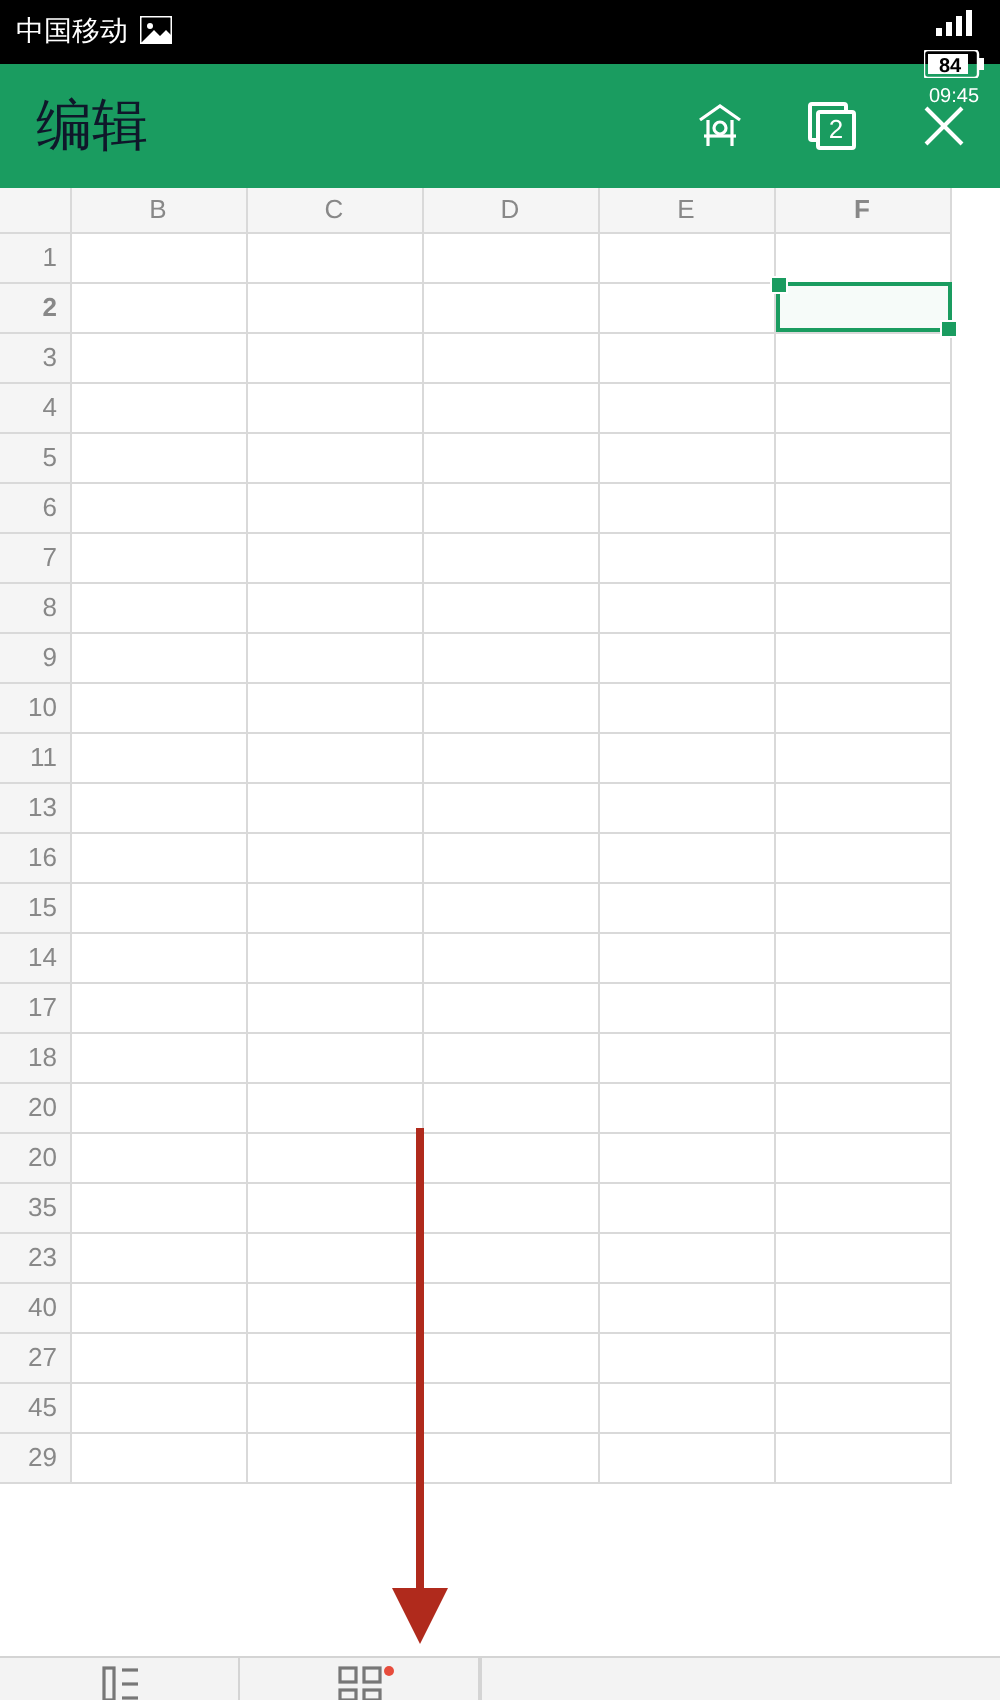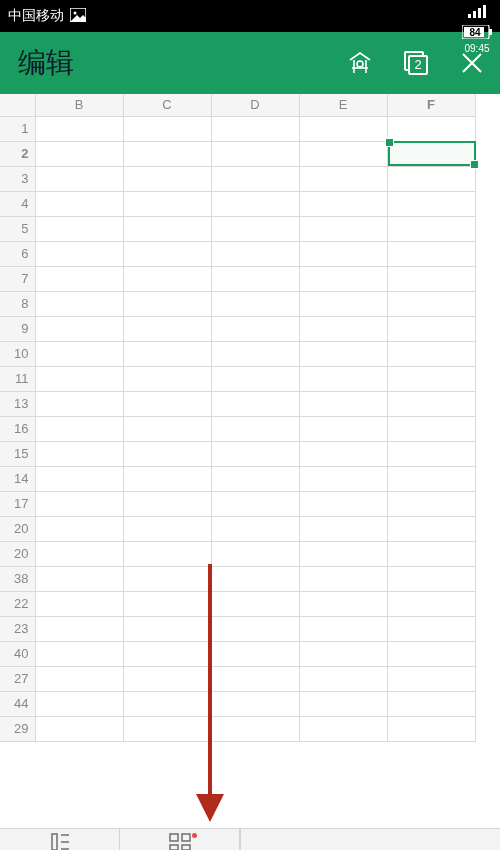--- a/index.html
+++ b/index.html
@@ -342,45 +342,45 @@
         </tr>
         <tr>
           <th class="row-head">17</th>
           <td class="cell"></td>
           <td class="cell"></td>
           <td class="cell"></td>
           <td class="cell"></td>
           <td class="cell"></td>
         </tr>
         <tr>
+          <th class="row-head">18</th>
+          <td class="cell"></td>
+          <td class="cell"></td>
+          <td class="cell"></td>
+          <td class="cell"></td>
+          <td class="cell"></td>
+        </tr>
+        <tr>
           <th class="row-head">20</th>
           <td class="cell"></td>
           <td class="cell"></td>
           <td class="cell"></td>
           <td class="cell"></td>
           <td class="cell"></td>
         </tr>
         <tr>
           <th class="row-head">20</th>
           <td class="cell"></td>
           <td class="cell"></td>
           <td class="cell"></td>
           <td class="cell"></td>
           <td class="cell"></td>
         </tr>
         <tr>
-          <th class="row-head">38</th>
-          <td class="cell"></td>
-          <td class="cell"></td>
-          <td class="cell"></td>
-          <td class="cell"></td>
-          <td class="cell"></td>
-        </tr>
-        <tr>
-          <th class="row-head">22</th>
+          <th class="row-head">35</th>
           <td class="cell"></td>
           <td class="cell"></td>
           <td class="cell"></td>
           <td class="cell"></td>
           <td class="cell"></td>
         </tr>
         <tr>
           <th class="row-head">23</th>
           <td class="cell"></td>
           <td class="cell"></td>
@@ -398,21 +398,21 @@
         </tr>
         <tr>
           <th class="row-head">27</th>
           <td class="cell"></td>
           <td class="cell"></td>
           <td class="cell"></td>
           <td class="cell"></td>
           <td class="cell"></td>
         </tr>
         <tr>
-          <th class="row-head">44</th>
+          <th class="row-head">45</th>
           <td class="cell"></td>
           <td class="cell"></td>
           <td class="cell"></td>
           <td class="cell"></td>
           <td class="cell"></td>
         </tr>
         <tr>
           <th class="row-head">29</th>
           <td class="cell"></td>
           <td class="cell"></td>

